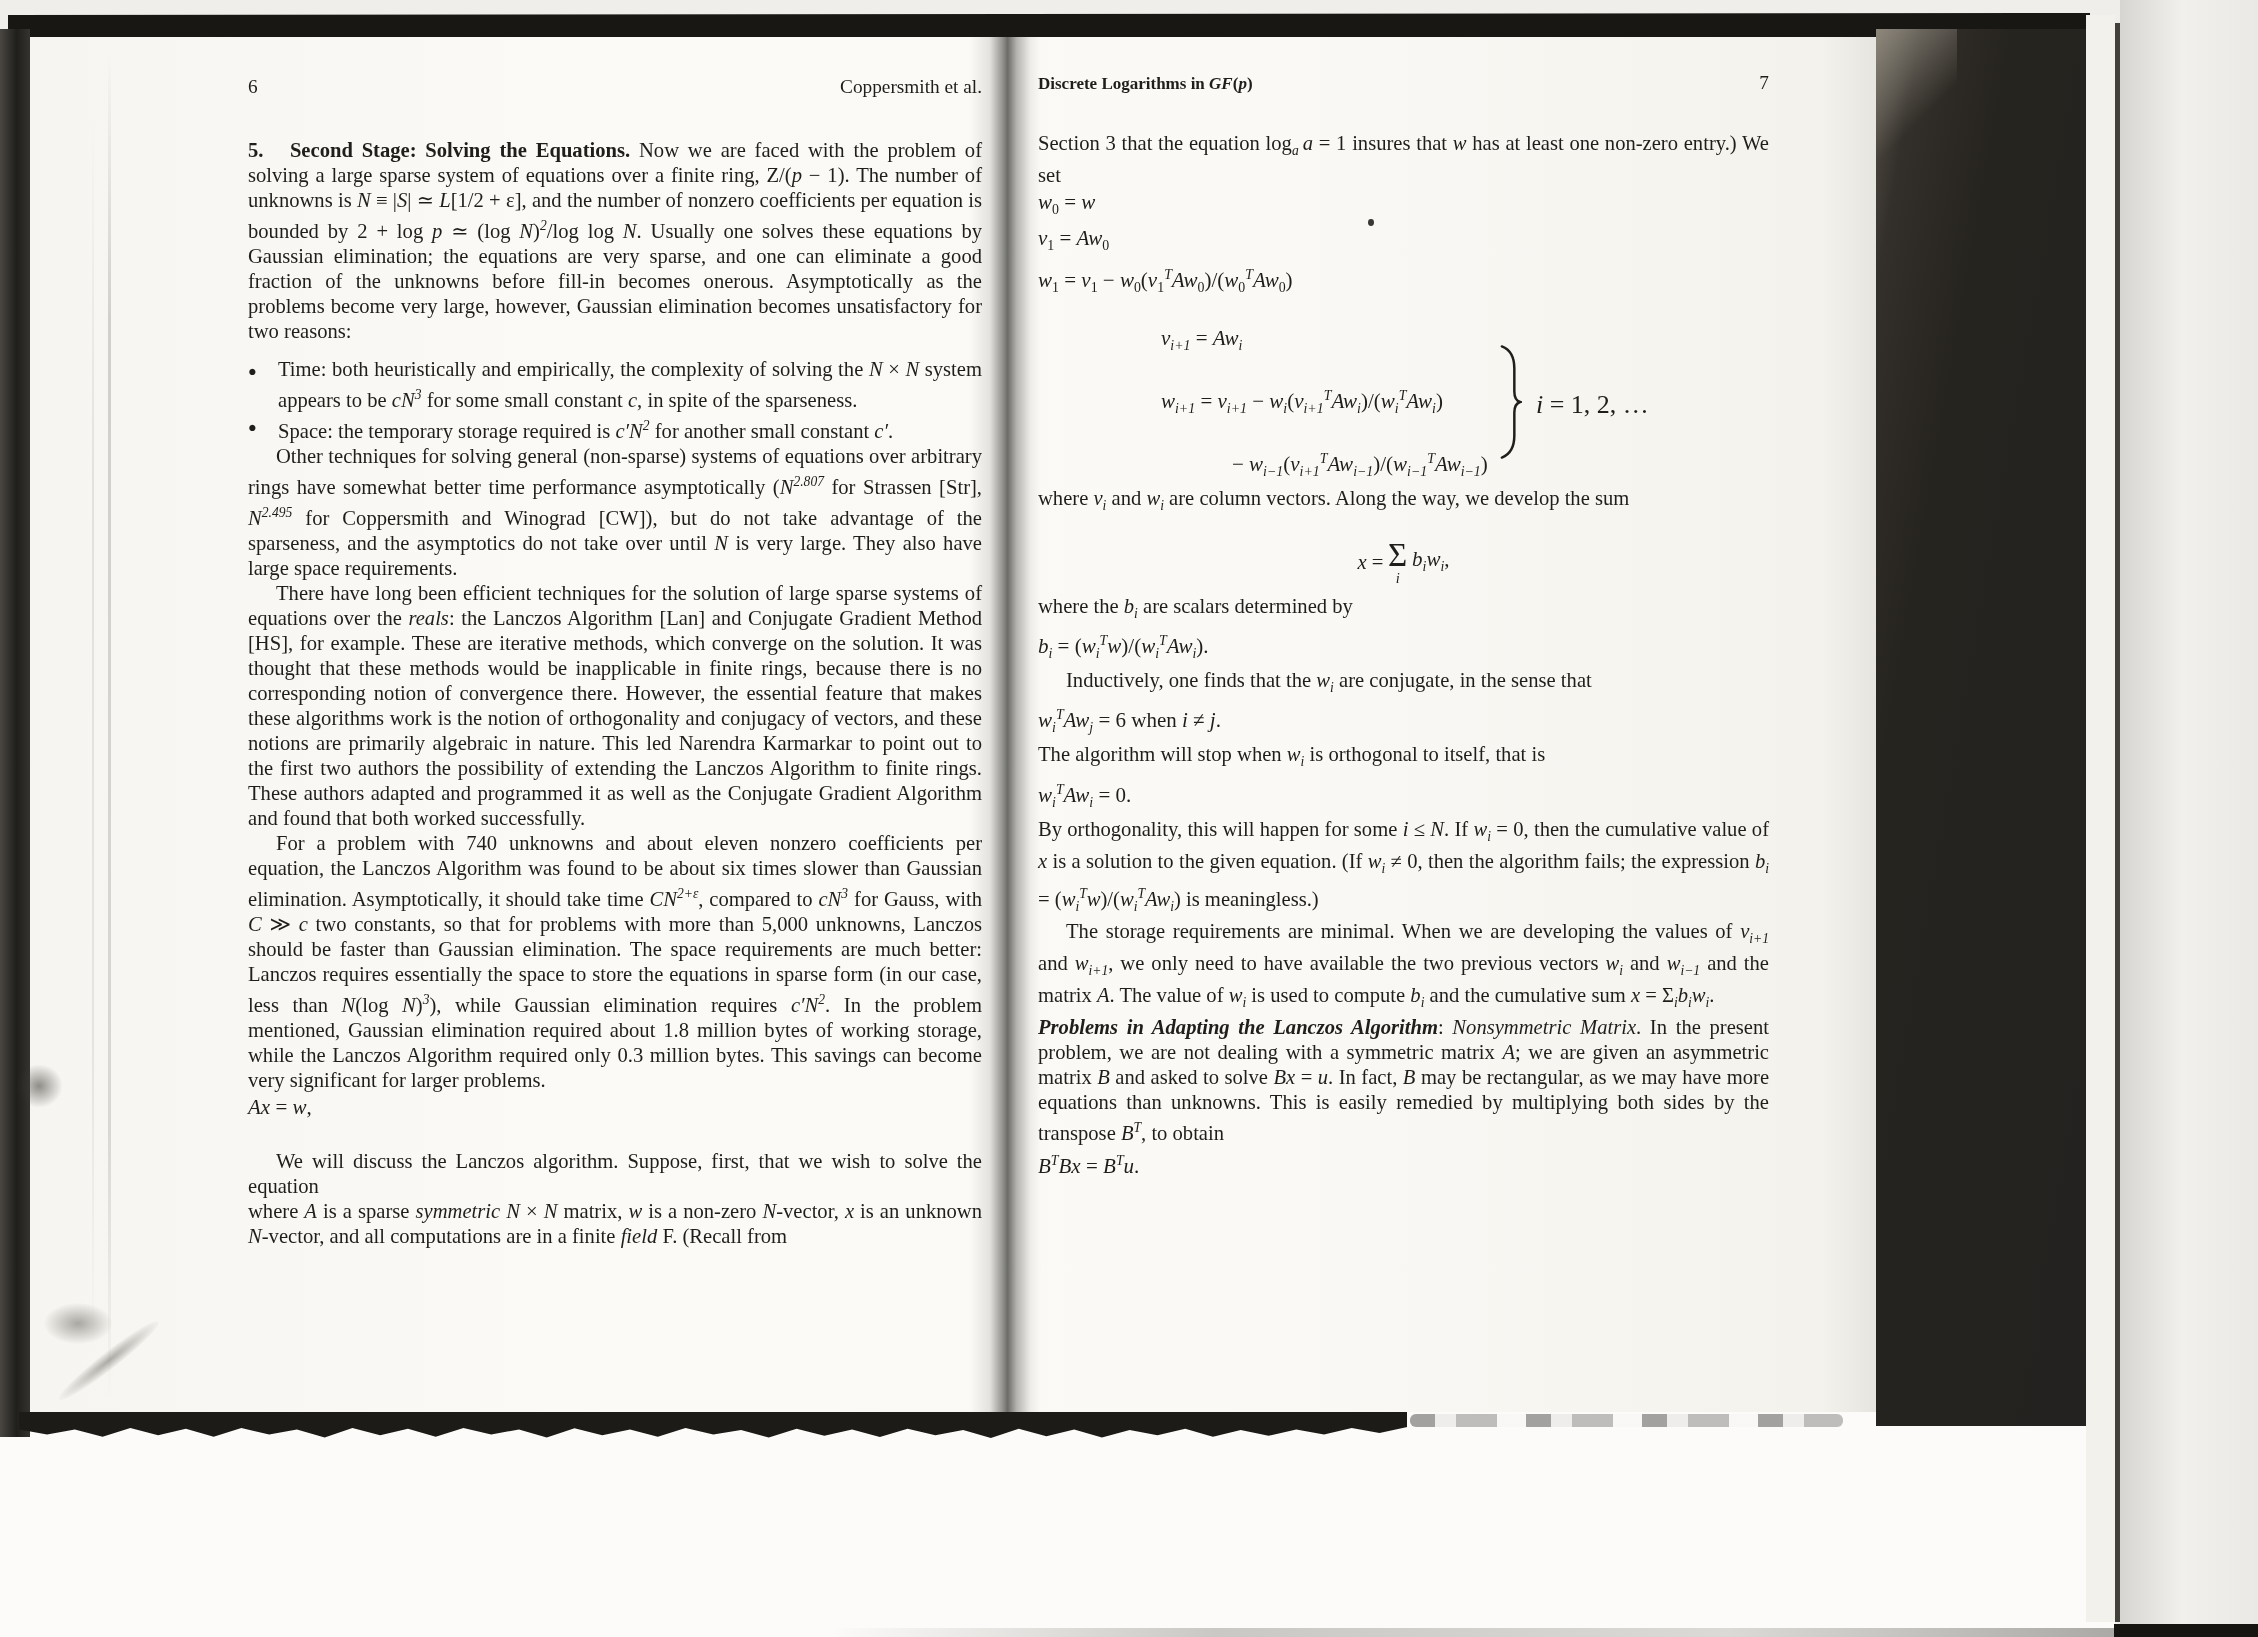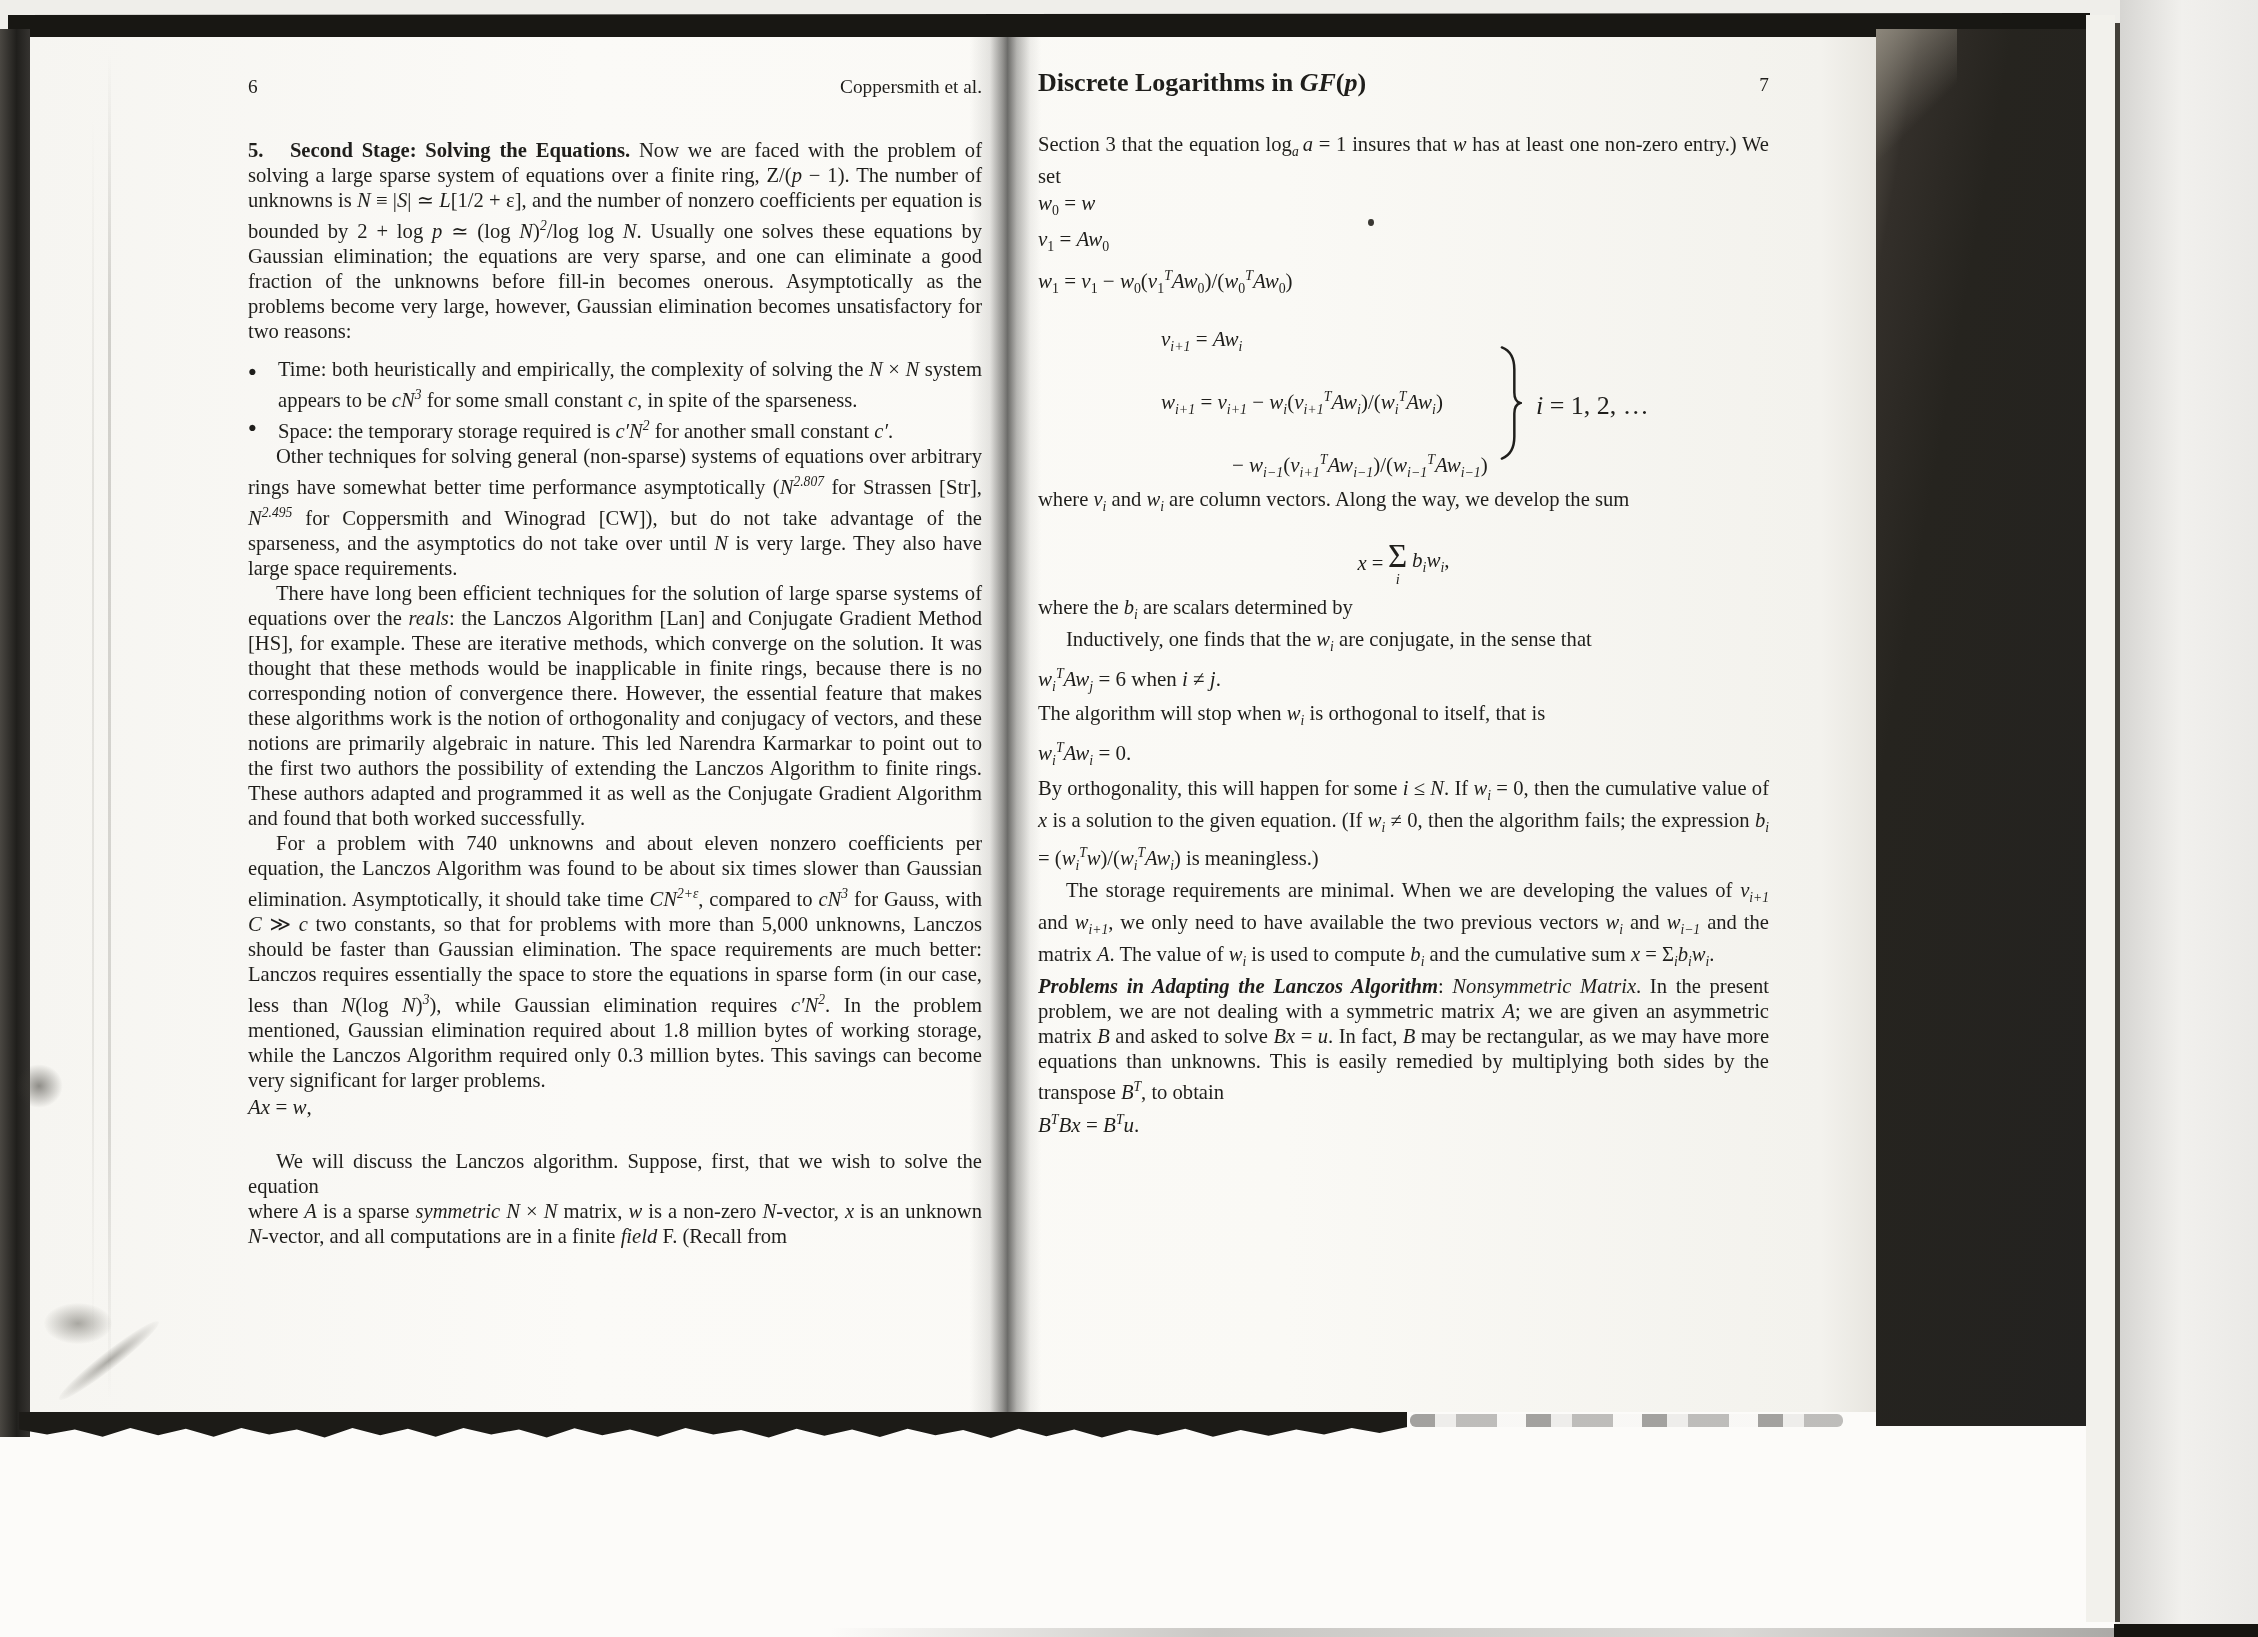--- a/index.html
+++ b/index.html
@@ -39,21 +39,21 @@
   .white-strip{left:2086px;top:15.4px;width:29px;height:1607px;background:#f2f1ec;}
   .edge-line{left:2115px;top:23px;width:4.8px;height:1599px;background:#434039;}
   .bottom-gray-streak{left:830px;top:1628px;width:1284px;height:9.7px;
     background:linear-gradient(90deg,rgba(120,117,112,0) 0%,rgba(120,117,112,0.38) 30%,rgba(120,117,112,0.25) 70%,rgba(90,88,84,0.5) 100%);}
   .bottom-right-block{left:2114px;top:1624px;width:144px;height:13.5px;background:#161511;}
   
   .col{position:absolute;font-size:20.6px;line-height:25px;}
   .col-left{left:248px;top:75px;width:734px;}
   .col-right{left:1038px;top:71px;width:731px;}
   .pghead{display:flex;justify-content:space-between;align-items:baseline;font-size:19.3px;line-height:23px;}
-  .pghead.bold-head .hd{font-weight:bold;font-size:26px;}
+  .pghead.bold-head .hd{font-weight:bold;font-size:17px;}
   .body-l{margin-top:40px;}
   .body-r{margin-top:36px;}
   p.para{margin:0;text-align:justify;}
   .indent{text-indent:28px;}.mt16{margin-top:15.4px;}.mt20{margin-top:19.3px;}
   .mt22{margin-top:21px;}.mt24{margin-top:23px;}.mt26{margin-top:25px;}.mt28{margin-top:27px;}
   .bullets{margin-top:13.5px;}
   .bullet{display:flex;}
   .b-marker{flex:0 0 30px;font-size:14.5px;padding-top:1.9px;}
   .b-text{flex:1;text-align:justify;margin:0;}
   
@@ -160,20 +160,21 @@
       <div class="sum">
         <span><span class="r-i">x</span><span> =</span></span>
         <span class="sig-wrap">
           <span class="sig">Σ</span>
           <span class="sig-lim">i</span>
         </span>
         <span class="eq"><span class="r-i">b</span><span class="r-subi">i</span><span class="r-i">w</span><span class="r-subi">i</span><span>,</span></span>
       </div>
 
       <p class="para mt16"><span>where the </span><span class="r-i">b</span><span class="r-subi">i</span><span> are scalars determined by</span></p>
+      <p class="para eq eq-center mt20"><span class="r-i">b</span><span class="r-subi">i</span><span> = (</span><span class="r-i">w</span><span class="r-subi">i</span><span class="r-sup">T</span><span class="r-i">w</span><span>)/(</span><span class="r-i">w</span><span class="r-subi">i</span><span class="r-sup">T</span><span class="r-i">Aw</span><span class="r-subi">i</span><span>).</span></p>
       <p class="para indent mt20"><span>Inductively, one finds that the </span><span class="r-i">w</span><span class="r-subi">i</span><span> are conjugate, in the sense that</span></p>
       <p class="para eq eq-center mt20"><span class="r-i">w</span><span class="r-subi">i</span><span class="r-sup">T</span><span class="r-i">Aw</span><span class="r-subi">j</span><span> = 6 when </span><span class="r-i">i</span><span> ≠ </span><span class="r-i">j</span><span>.</span></p>
       <p class="para mt22"><span>The algorithm will stop when </span><span class="r-i">w</span><span class="r-subi">i</span><span> is orthogonal to itself, that is</span></p>
       <p class="para eq eq-center mt20"><span class="r-i">w</span><span class="r-subi">i</span><span class="r-sup">T</span><span class="r-i">Aw</span><span class="r-subi">i</span><span> = 0.</span></p>
       <p class="para mt22"><span>By orthogonality, this will happen for some </span><span class="r-i">i</span><span> ≤ </span><span class="r-i">N</span><span>. If </span><span class="r-i">w</span><span class="r-subi">i</span><span> = 0, then the cumulative value of </span><span class="r-i">x</span><span> is a solution to the given equation. (If </span><span class="r-i">w</span><span class="r-subi">i</span><span> ≠ 0, then the algorithm fails; the expression </span><span class="r-i">b</span><span class="r-subi">i</span><span> = (</span><span class="r-i">w</span><span class="r-subi">i</span><span class="r-sup">T</span><span class="r-i">w</span><span>)/(</span><span class="r-i">w</span><span class="r-subi">i</span><span class="r-sup">T</span><span class="r-i">Aw</span><span class="r-subi">i</span><span>) is meaningless.)</span></p>
       <p class="para indent"><span>The storage requirements are minimal. When we are developing the values of </span><span class="r-i">v</span><span class="r-subi">i+1</span><span> and </span><span class="r-i">w</span><span class="r-subi">i+1</span><span>, we only need to have available the two previous vectors </span><span class="r-i">w</span><span class="r-subi">i</span><span> and </span><span class="r-i">w</span><span class="r-subi">i−1</span><span> and the matrix </span><span class="r-i">A</span><span>. The value of </span><span class="r-i">w</span><span class="r-subi">i</span><span> is used to compute </span><span class="r-i">b</span><span class="r-subi">i</span><span> and the cumulative sum </span><span class="r-i">x</span><span> = Σ</span><span class="r-subi">i</span><span class="r-i">b</span><span class="r-subi">i</span><span class="r-i">w</span><span class="r-subi">i</span><span>.</span></p>
       <p class="para mt26"><span class="r-bi">Problems in Adapting the Lanczos Algorithm</span><span>: </span><span class="r-i">Nonsymmetric Matrix</span><span>. In the present problem, we are not dealing with a symmetric matrix </span><span class="r-i">A</span><span>; we are given an asymmetric matrix </span><span class="r-i">B</span><span> and asked to solve </span><span class="r-i">Bx</span><span> = </span><span class="r-i">u</span><span>. In fact, </span><span class="r-i">B</span><span> may be rectangular, as we may have more equations than unknowns. This is easily remedied by multiplying both sides by the transpose </span><span class="r-i">B</span><span class="r-sup">T</span><span>, to obtain</span></p>
       <p class="para eq eq-center mt24"><span class="r-i">B</span><span class="r-sup">T</span><span class="r-i">Bx</span><span> = </span><span class="r-i">B</span><span class="r-sup">T</span><span class="r-i">u</span><span>.</span></p>
     </div>
   </div>

